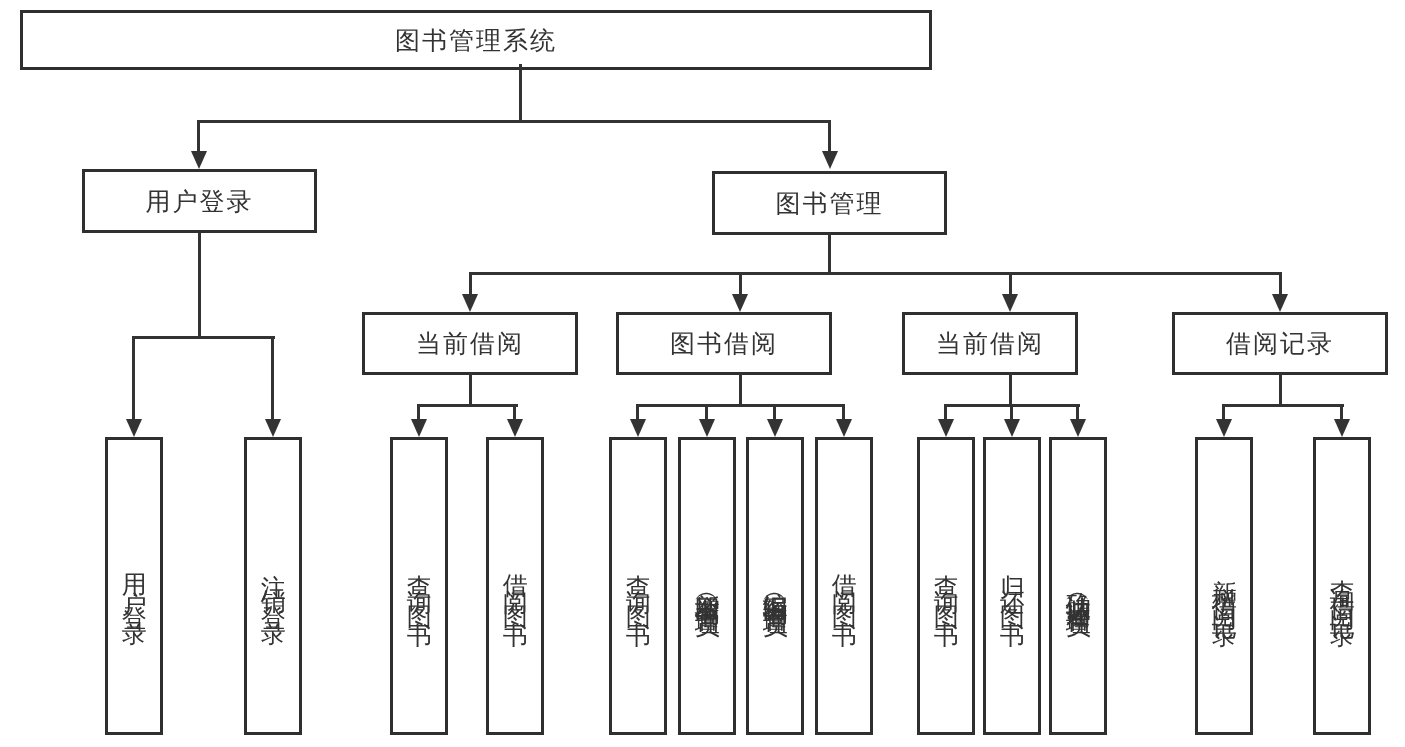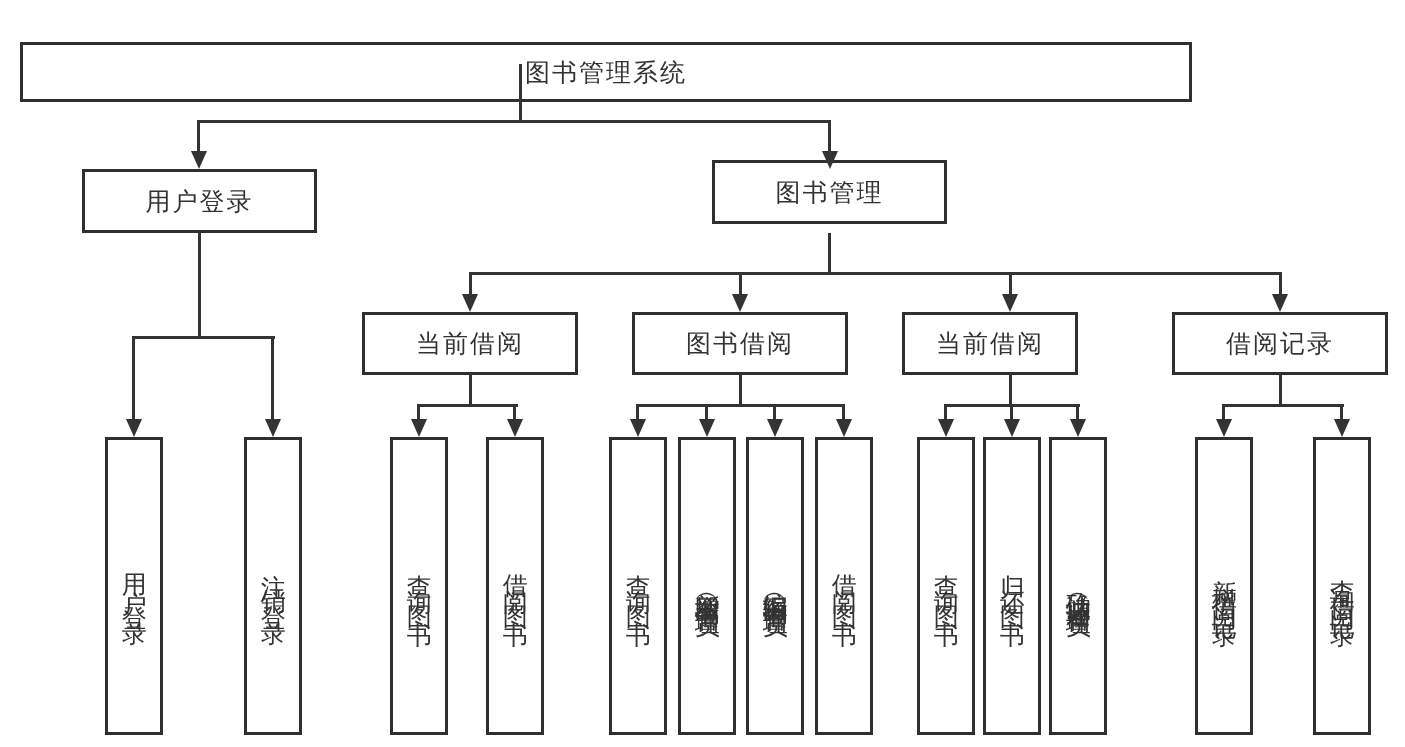--- a/index.html
+++ b/index.html
@@ -38,33 +38,33 @@
   }
   #watermark{
     position:absolute;right:8px;bottom:4px;z-index:6;
     font-size:23px;color:var(--wm);letter-spacing:1px;white-space:nowrap;
   }
 </style>
 </head>
 <body>
 
 <div id="canvas">
-<div class="node hbox" style="left: 20px; top: 10px; width: 1172px; height: 60px; margin-top: 32px;">
+<div class="node hbox" style="left: 20px; top: 10px; width: 912px; height: 60px;">
       <span>图书管理系统</span>
     </div>
     <div class="node hbox" style="left: 82px; top: 169px; width: 235px; height: 64px;">
       <span>用户登录</span>
     </div>
-    <div class="node hbox" style="left: 712px; top: 160px; width: 235px; height: 64px;">
+    <div class="node hbox" style="left: 712px; top: 171px; width: 235px; height: 64px;">
       <span>图书管理</span>
     </div>
     <div class="node hbox" style="left: 362px; top: 312px; width: 216px; height: 63px;">
       <span>当前借阅</span>
     </div>
-    <div class="node hbox" style="left: 632px; top: 312px; width: 216px; height: 63px;">
+    <div class="node hbox" style="left: 616px; top: 312px; width: 216px; height: 63px;">
       <span>图书借阅</span>
     </div>
     <div class="node hbox" style="left: 902px; top: 312px; width: 176px; height: 63px;">
       <span>当前借阅</span>
     </div>
     <div class="node hbox" style="left: 1172px; top: 312px; width: 216px; height: 63px;">
       <span>借阅记录</span>
     </div>
     <div class="node vbox" style="left: 105px; top: 437px; width: 58px; height: 298px;">
       <span class="ls-wide">用户登录</span>

